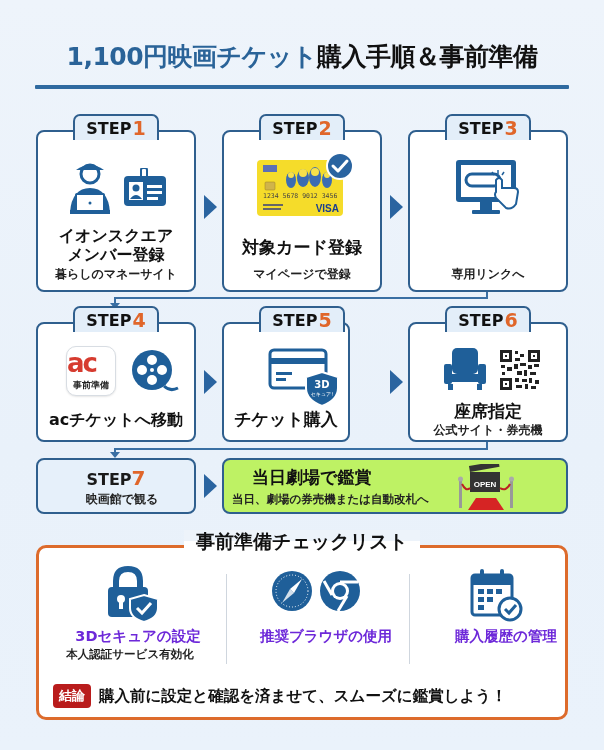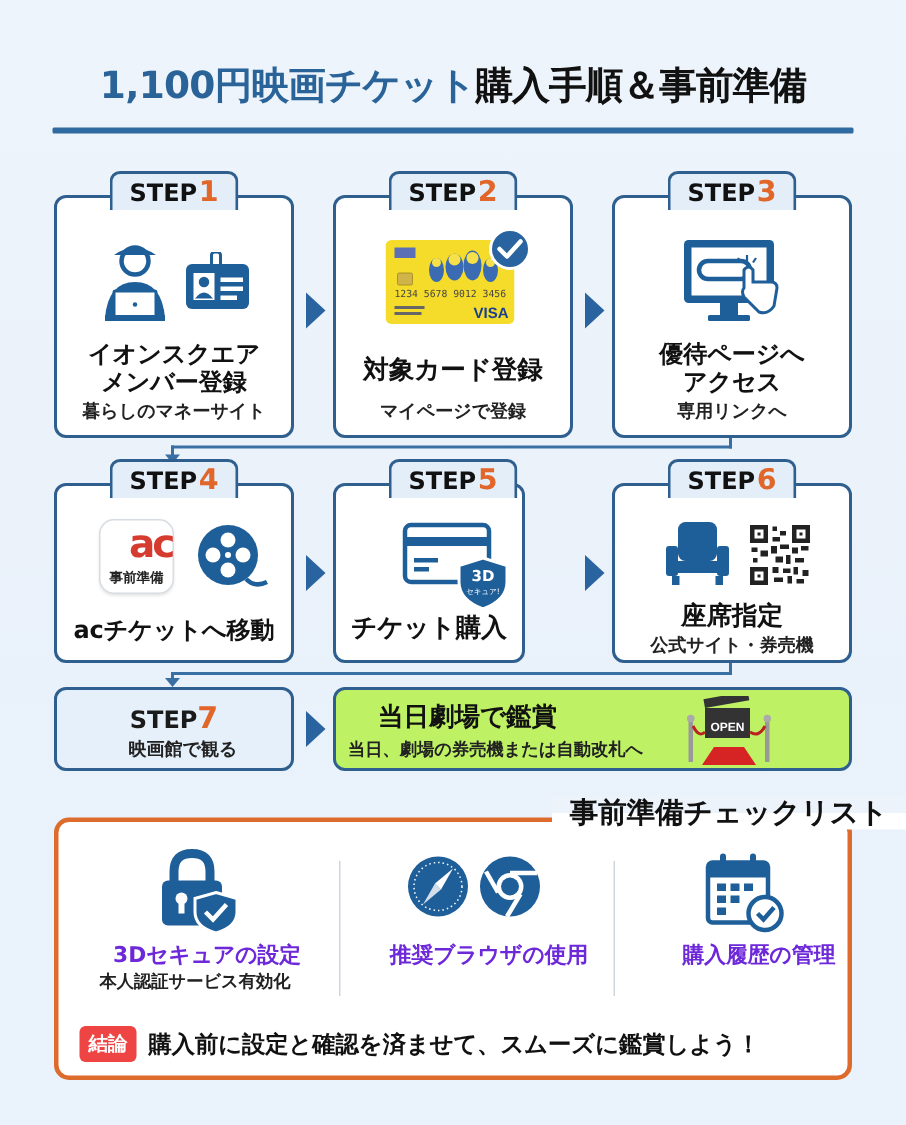--- a/index.html
+++ b/index.html
@@ -46,39 +46,39 @@
     border-top: 12px solid transparent; border-bottom: 12px solid transparent;
     border-left: 13px solid #2a64a0;
   }
   .connector { position: absolute; background: #3a6fa3; }
   .icon { position: absolute; }
   .check-box {
     position: absolute; left: 36px; top: 545px; width: 532px; height: 175px;
     border: 3px solid #dd6b2c; border-radius: 10px; background: #fff;
   }
   .check-title {
-    position: absolute; left: 0; right: 0; top: 529px; text-align: right;
+    position: absolute; left: 0; right: 0; top: 529px; text-align: center;
   }
   .check-title span {
     background: linear-gradient(180deg, #edf3fa 50%, #fff 50%);
     padding: 0 12px; font-weight: bold; font-size: 19px; color: #111;
   }
   .check-col { position: absolute; top: 565px; width: 176px; height: 100px; }
   .check-col .main {
     position: absolute; top: 62px; left: 16px; right: 0; text-align: center;
     font-weight: bold; font-size: 14.5px; color: #6d28d9;
   }
   .check-col .sub {
     position: absolute; top: 82px; left: 0; right: 0; text-align: center;
     font-weight: bold; font-size: 11.5px; color: #222;
   }
   .vdiv { position: absolute; top: 574px; width: 1px; height: 90px; background: #cfd6de; }
   .conclusion { position: absolute; left: 53px; top: 684px; display: flex; align-items: center; }
   .conclusion .badge {
-    background: #ef4444; color: #fff; font-weight: bold; font-size: 13px;
+    background: #b91c1c; color: #fff; font-weight: bold; font-size: 13px;
     padding: 3px 6px; border-radius: 4px; margin-right: 8px;
   }
   .conclusion .text { font-weight: bold; font-size: 15.5px; color: #111; white-space: nowrap; }
 </style>
 </head>
 <body>
 
 <div class="title">
   <span class="blue">1,100円映画チケット</span><span class="black">購入手順＆事前準備</span>
 </div>
@@ -174,39 +174,35 @@
       <rect x="18" y="52" width="28" height="4" rx="1" fill="#1f5f99"></rect>
       <rect x="12" y="16" width="34" height="12" rx="6" fill="none" stroke="#1f5f99" stroke-width="3"></rect>
       <path d="M42 22 L42 34 Q40 36 42 40 L52 50 Q58 52 62 46 L64 34 Q64 30 60 30 L54 30 L48 30 L48 22 Q45 18 42 22 Z" fill="#fff" stroke="#1f5f99" stroke-width="2"></path>
       <g stroke="#1f5f99" stroke-width="1.5">
           <line x1="44" y1="12" x2="44" y2="16"></line>
           <line x1="50" y1="14" x2="48" y2="17"></line>
           <line x1="38" y1="14" x2="40" y2="17"></line>
         </g>
     </svg>
   </div>
-  <div class="card-main" style="top:94px;">
-    <div>優待ページへ</div>
-    <div>アクセス</div>
-  </div>
   <div class="card-sub" style="top:134px;">専用リンクへ</div>
 </div>
 <div class="tab" style="left:445px;top:114px;">
   <span>STEP</span>
     <span class="num">3</span>
 </div>
 
 <div class="connector" style="left:486px;top:442px;width:2px;height:8px;"></div>
 <div class="connector" style="left:114px;top:448px;width:374px;height:2px;"></div>
 <div class="connector" style="left:114px;top:448px;width:2px;height:6px;"></div>
 <div style="position:absolute;left:110px;top:452px;width:0;height:0;border-left:5px solid transparent;border-right:5px solid transparent;border-top:6px solid #3a6fa3;"></div>
 
 <div class="card" style="left:36px;top:322px;width:160px;height:120px;">
   <div class="icon" style="left:28px;top:22px;width:50px;height:50px;background:#fff;border:1px solid #d8dde3;border-radius:10px;box-shadow:0 1px 2px rgba(0,0,0,0.1);">
-    <div style="position:absolute;left:0;right:0;top:2px;text-align:right;font-weight:bold;font-size:26px;line-height:28px;color:#d63b2f;letter-spacing:-2px;">ac</div>
+    <div style="position:absolute;left:0;right:0;top:2px;text-align:left;font-weight:bold;font-size:26px;line-height:28px;color:#d63b2f;letter-spacing:-2px;">ac</div>
     <div style="position:absolute;left:0;right:0;top:32px;text-align:center;font-weight:bold;font-size:9px;color:#222;">事前準備</div>
   </div>
   <div class="icon" style="left:92px;top:24px;">
     <svg width="50" height="46" viewBox="0 0 50 46">
       <circle cx="22" cy="22" r="20" fill="#1f5f99"></circle>
       <circle cx="22" cy="12" r="5" fill="#fff"></circle>
         <circle cx="22" cy="32" r="5" fill="#fff"></circle>
       <circle cx="12" cy="22" r="5" fill="#fff"></circle>
         <circle cx="32" cy="22" r="5" fill="#fff"></circle>
       <circle cx="22" cy="22" r="2" fill="#fff"></circle>

